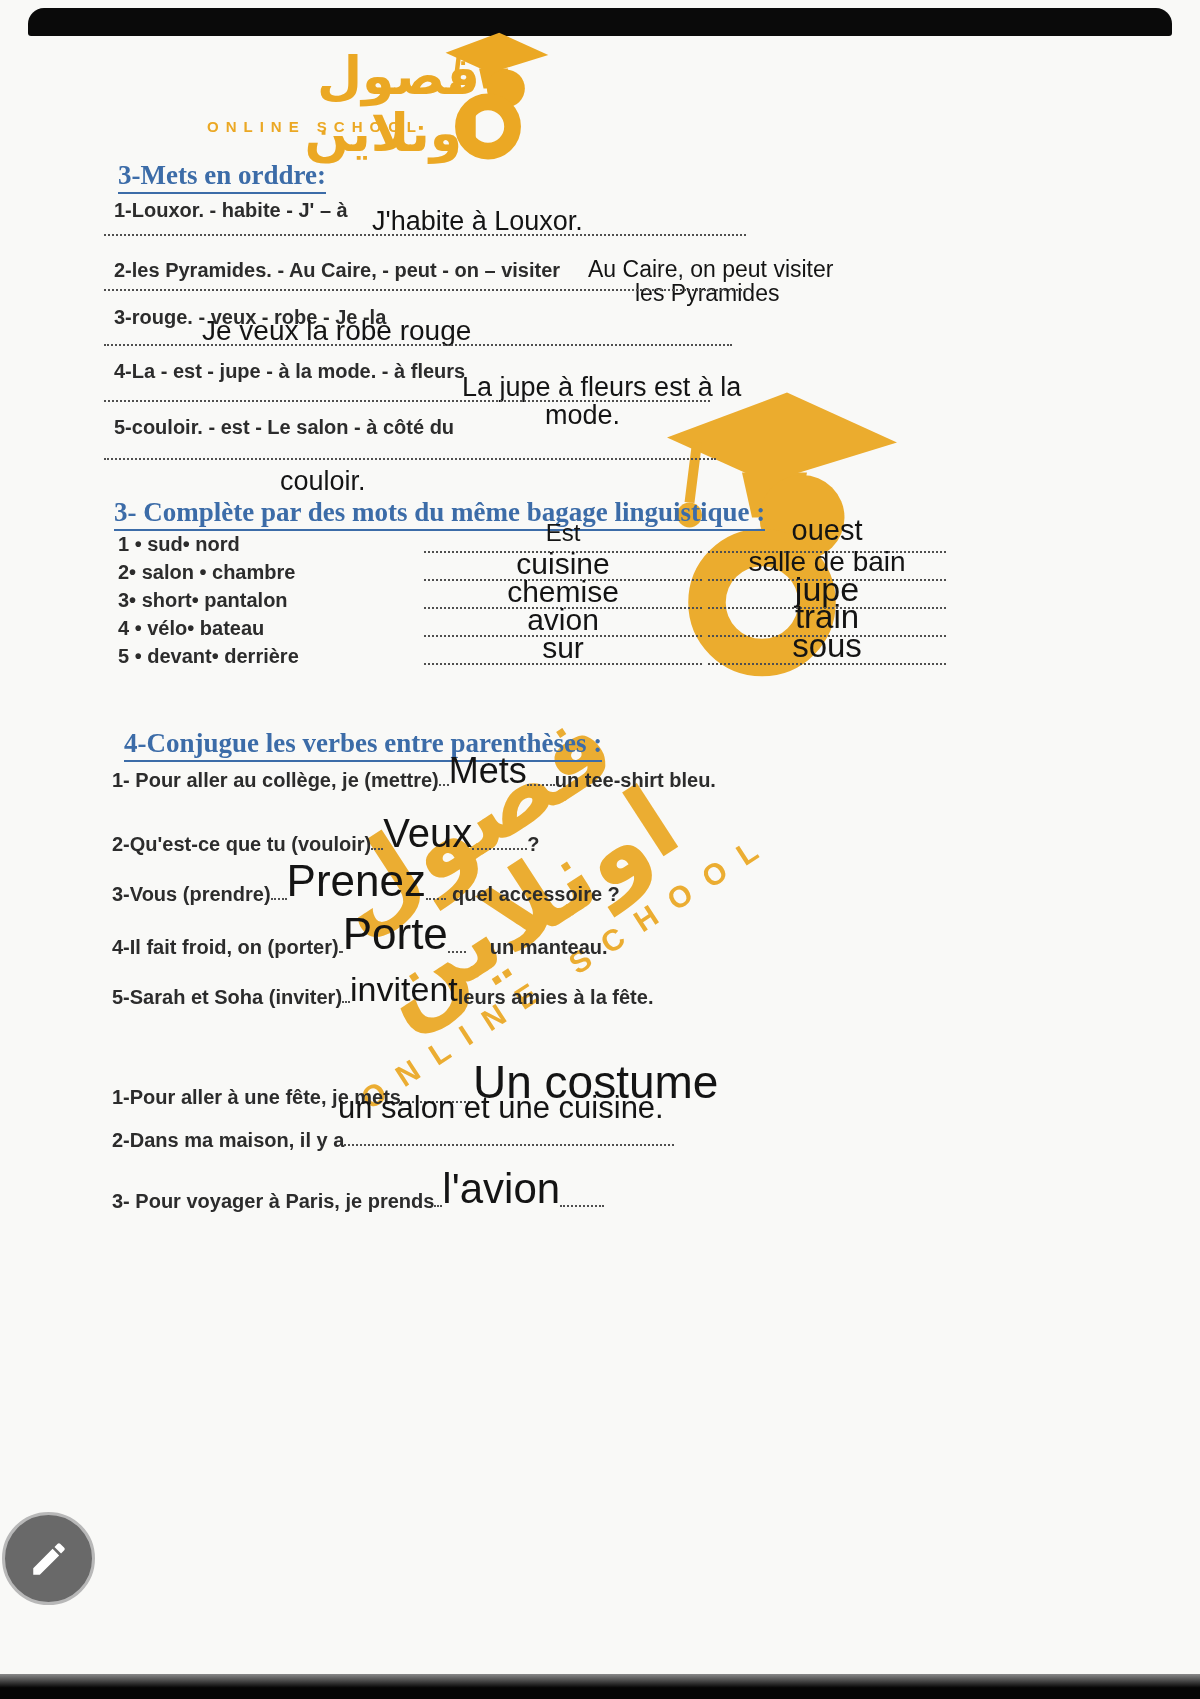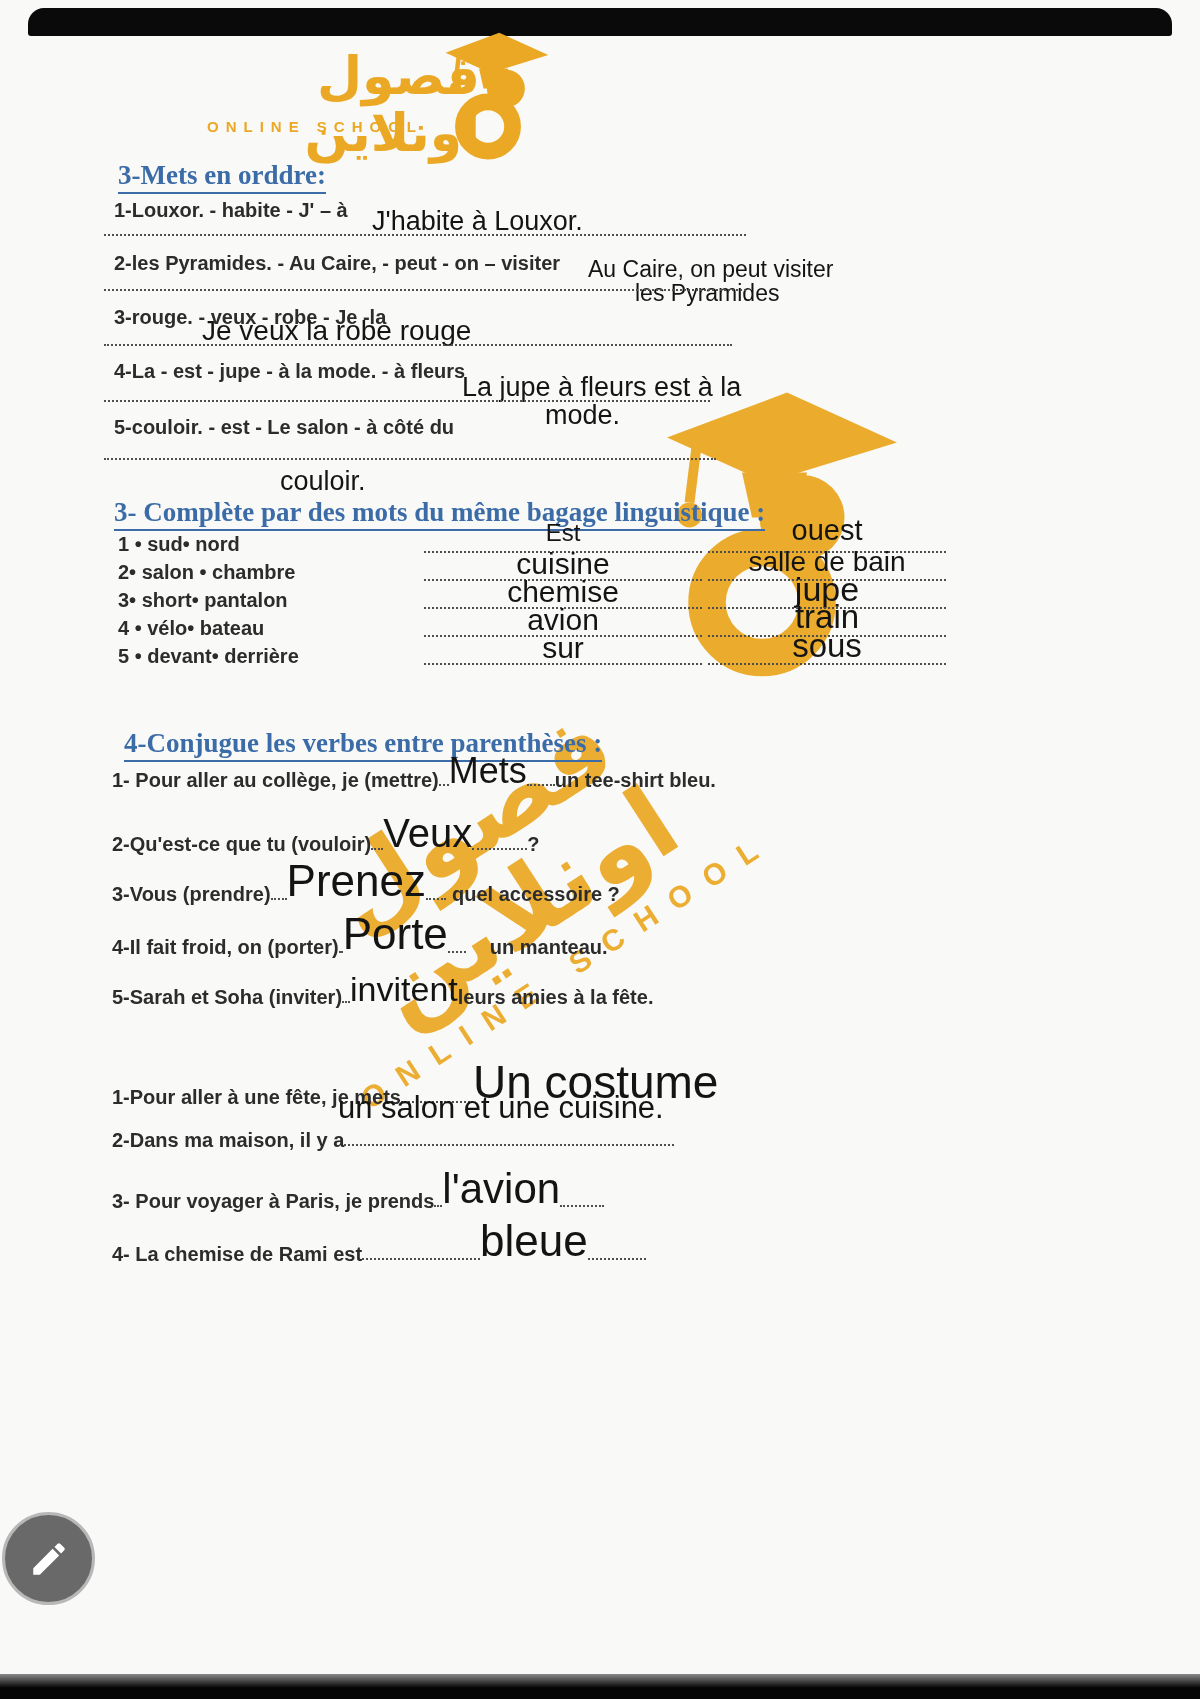--- a/index.html
+++ b/index.html
@@ -69,21 +69,21 @@
   <svg class="logo-mark" viewBox="0 0 120 120">
       <use href="#gradmark"></use>
     </svg>
 
   <div class="heading" style="left:118px;top:160px">3-Mets en orddre:</div>
 
   <div class="q" style="left:114px;top:199px">1-Louxor. - habite - J' – à</div>
   <div class="ans" style="left:372px;top:206px;font-size:27px">J'habite à Louxor.</div>
   <div class="dotline" style="left:104px;top:234px;width:642px"></div>
 
-  <div class="q" style="left:114px;top:252px">2-les Pyramides. - Au Caire, - peut - on – visiter</div>
+  <div class="q" style="left:114px;top:259px">2-les Pyramides. - Au Caire, - peut - on – visiter</div>
   <div class="ans" style="left:588px;top:256px;font-size:23px">Au Caire, on peut visiter</div>
   <div class="ans" style="left:635px;top:280px;font-size:23px">les Pyramides</div>
   <div class="dotline" style="left:104px;top:289px;width:642px"></div>
 
   <div class="q" style="left:114px;top:306px">3-rouge. - veux - robe - Je -la</div>
   <div class="ans" style="left:202px;top:315px;font-size:28px">Je veux la robe rouge</div>
   <div class="dotline" style="left:104px;top:344px;width:628px"></div>
 
   <div class="q" style="left:114px;top:360px">4-La - est - jupe - à la mode. - à fleurs</div>
   <div class="ans" style="left:462px;top:372px;font-size:27px">La jupe à fleurs est à la</div>
@@ -180,26 +180,20 @@
       <span class="dots" style="width:330px"></span>
   </div>
 
   <div class="crow" style="left:112px;top:1165px">
     <span class="qt">3- Pour voyager à Paris, je prends</span>
       <span class="dots" style="width:8px"></span>
       <span class="big" style="font-size:42px">l'avion</span>
       <span class="dots" style="width:44px"></span>
   </div>
 
-  <div class="crow" style="left:112px;top:1216px">
-    <span class="qt">4- La chemise de Rami est</span>
-      <span class="dots" style="width:118px"></span>
-      <span class="big" style="font-size:44px">bleue</span>
-      <span class="dots" style="width:58px"></span>
-  </div>
 
   <div class="editbtn">
     <svg viewBox="0 0 24 24">
       <path fill="#ffffff" d="M3 17.25V21h3.75L17.81 9.94l-3.75-3.75L3 17.25zM20.71 7.04a.996.996 0 0 0 0-1.41l-2.34-2.34a.996.996 0 0 0-1.41 0l-1.83 1.83 3.75 3.75 1.83-1.83z"></path>
     </svg>
   </div>
 
   <div class="bottombar"></div>
 </div>
 

